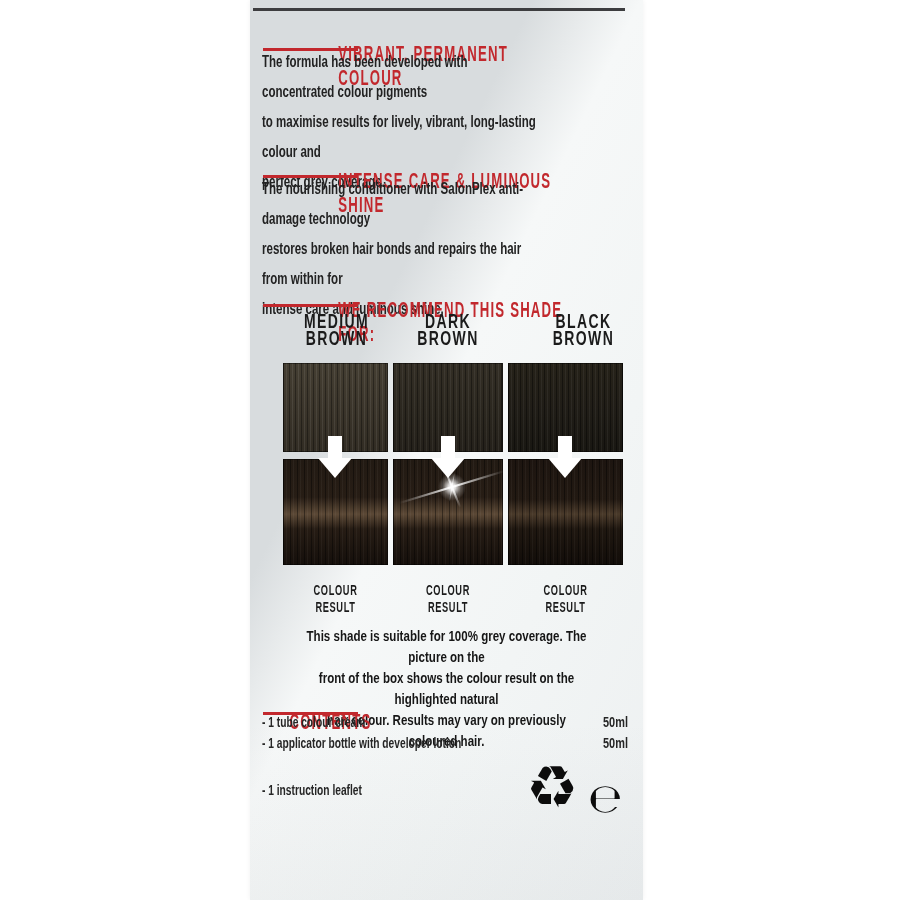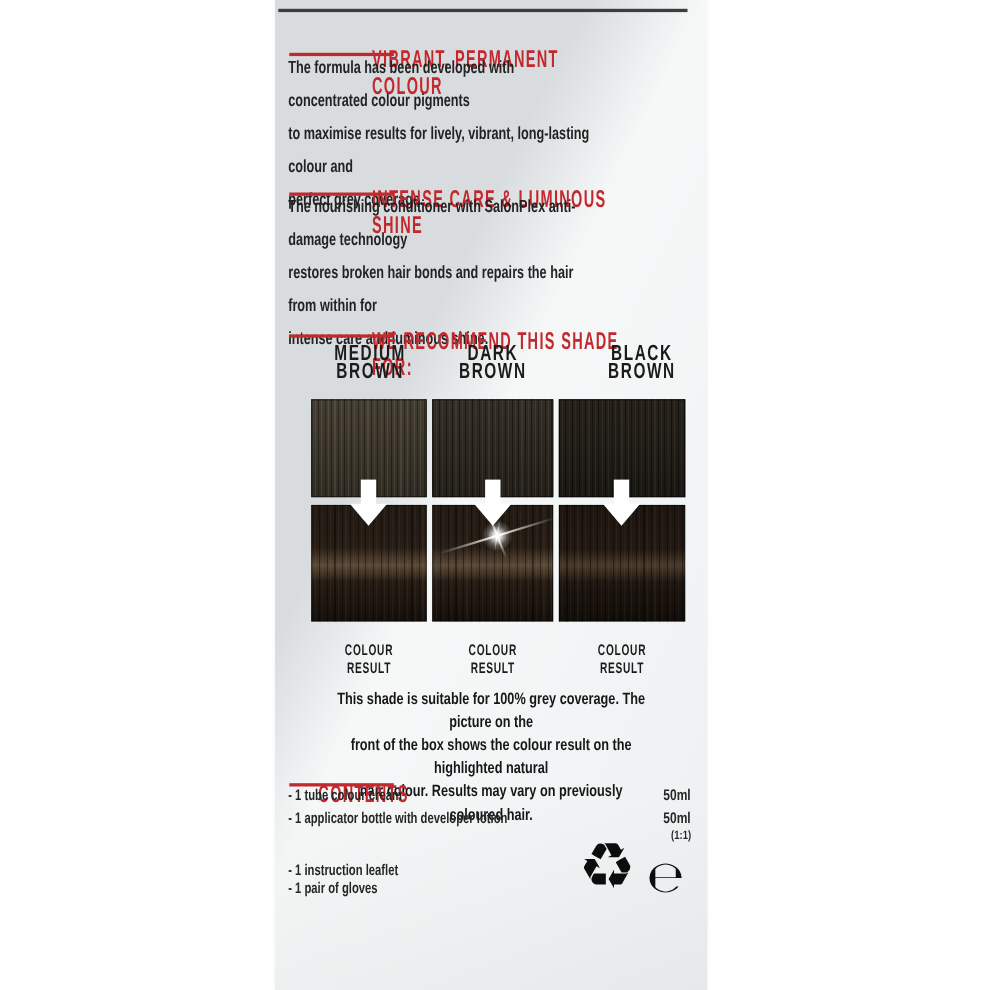--- a/index.html
+++ b/index.html
@@ -170,28 +170,22 @@
   <div class="underline" style="top:712px"></div>
 
   <div class="c-row" style="top:714px">
     <span class="lbl">- 1 tube colour cream</span>
     <span class="amt">50ml</span>
   </div>
   <div class="c-row" style="top:735px">
     <span class="lbl">- 1 applicator bottle with developer lotion</span>
     <span class="amt">50ml</span>
   </div>
-  <div class="c-row" style="top:752px">
-    <span class="amt c-note">(1:1)</span>
-  </div>
   <div class="c-row" style="top:782px">
     <span class="lbl">- 1 instruction leaflet</span>
-  </div>
-  <div class="c-row" style="top:799px">
-    <span class="lbl">- 1 pair of gloves</span>
   </div>
 
   <div class="recycle-wrap">
     <span class="recycle">♻</span>
     <span class="esign">℮</span>
   </div>
 
 </div>
 
 </body></html>

